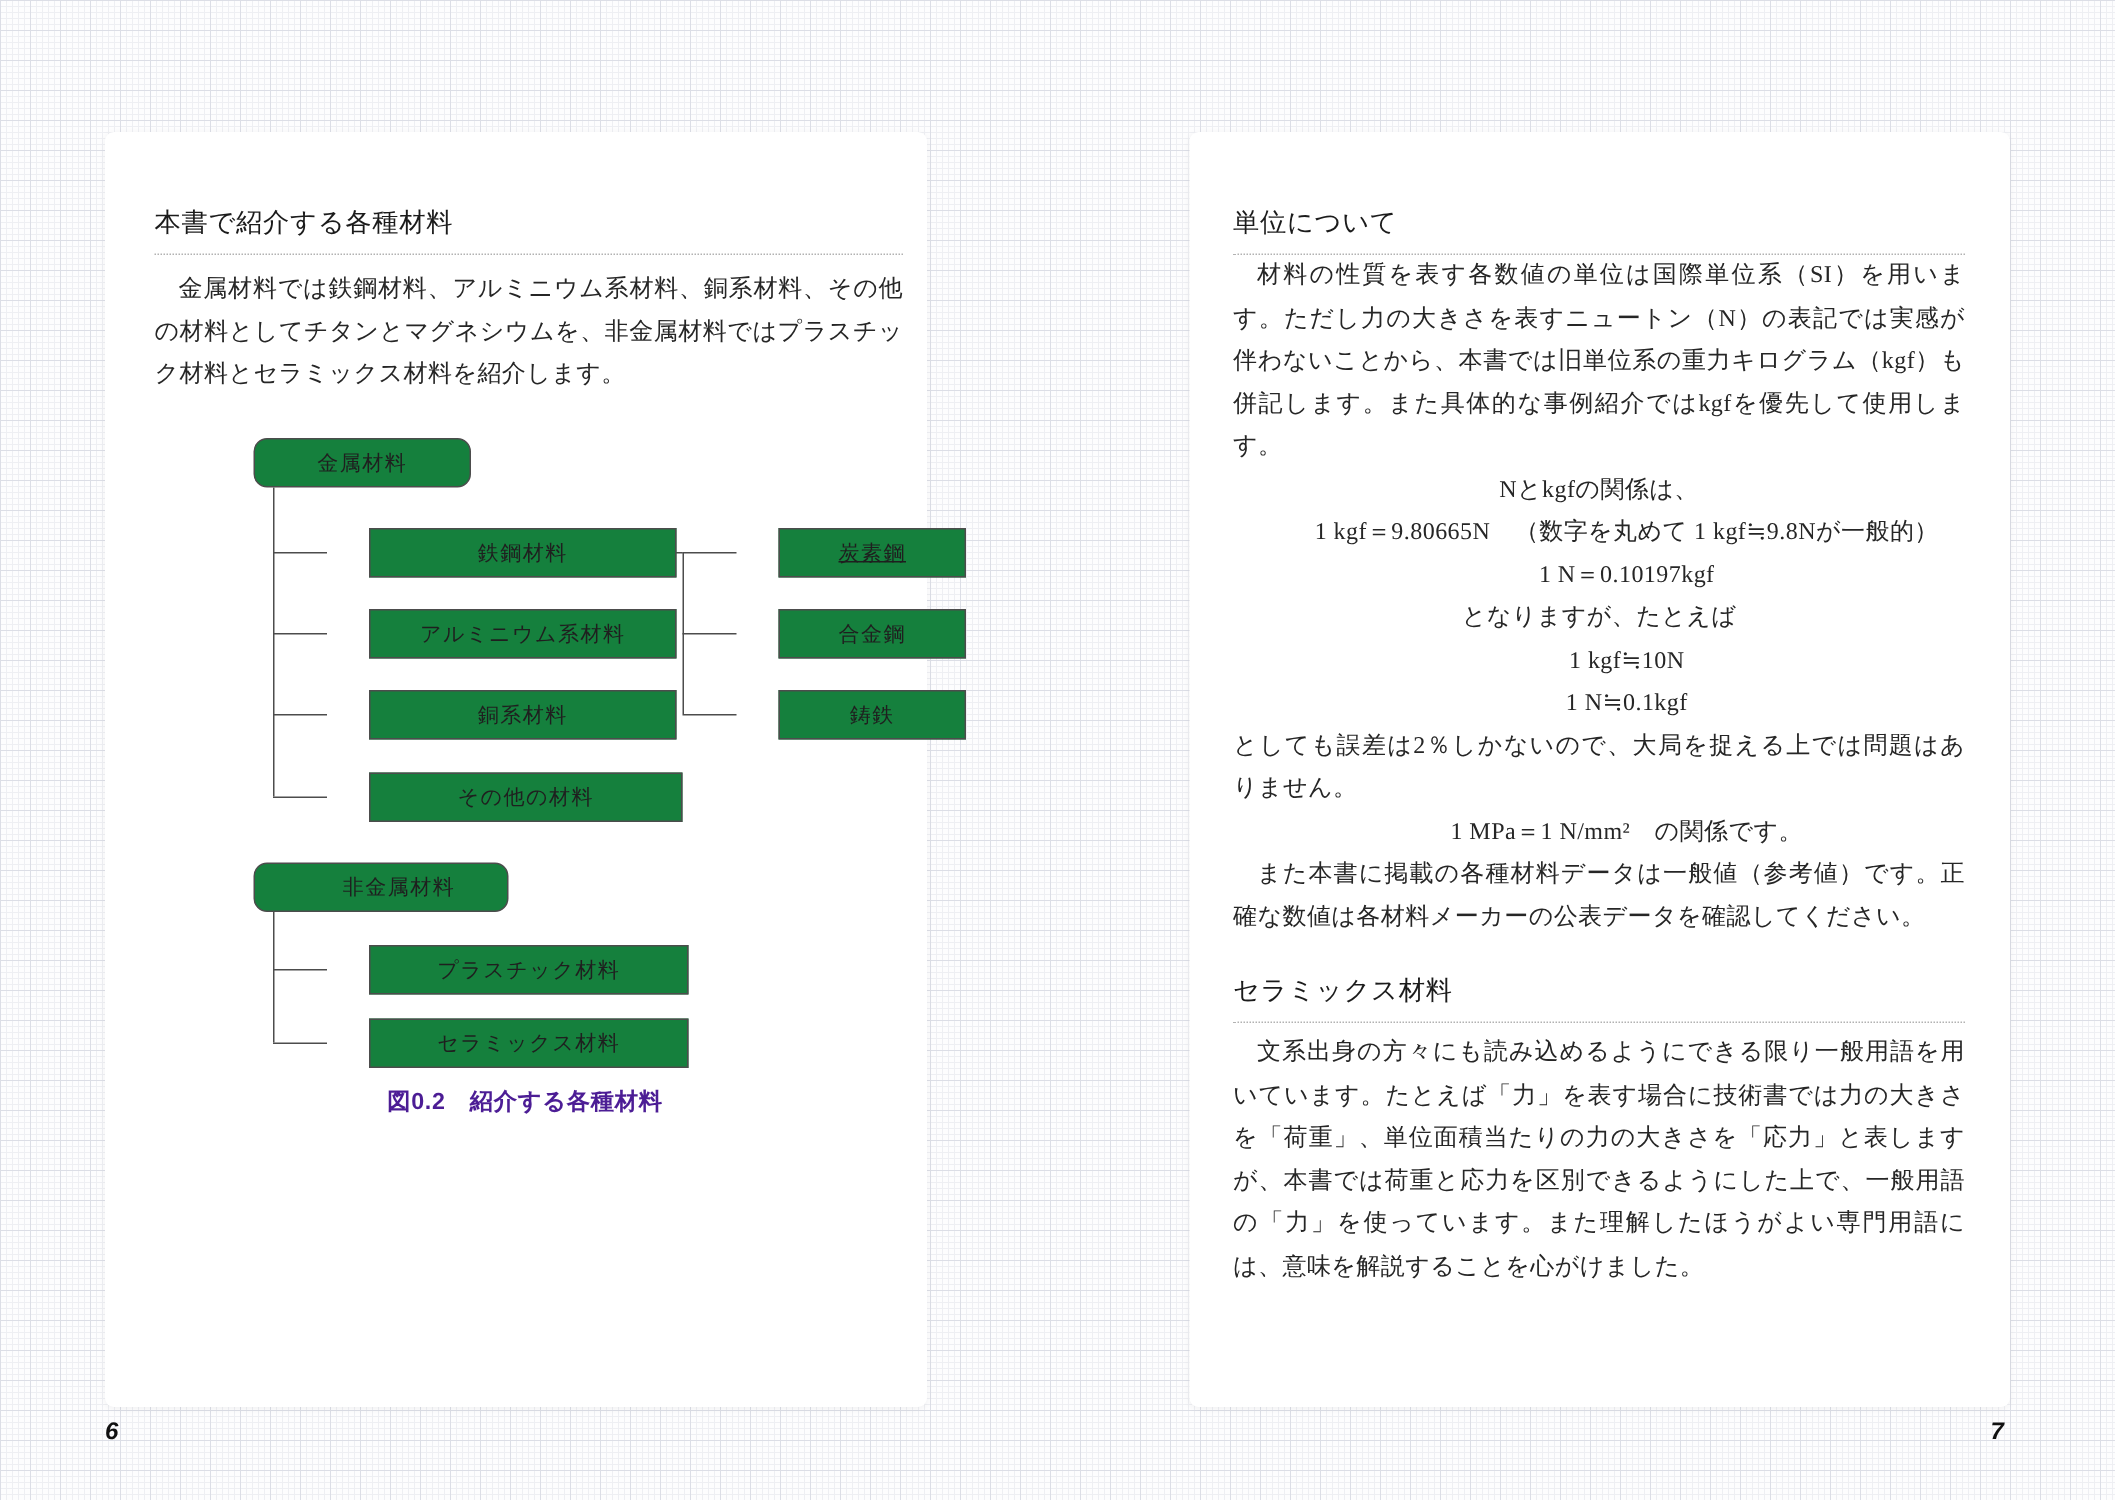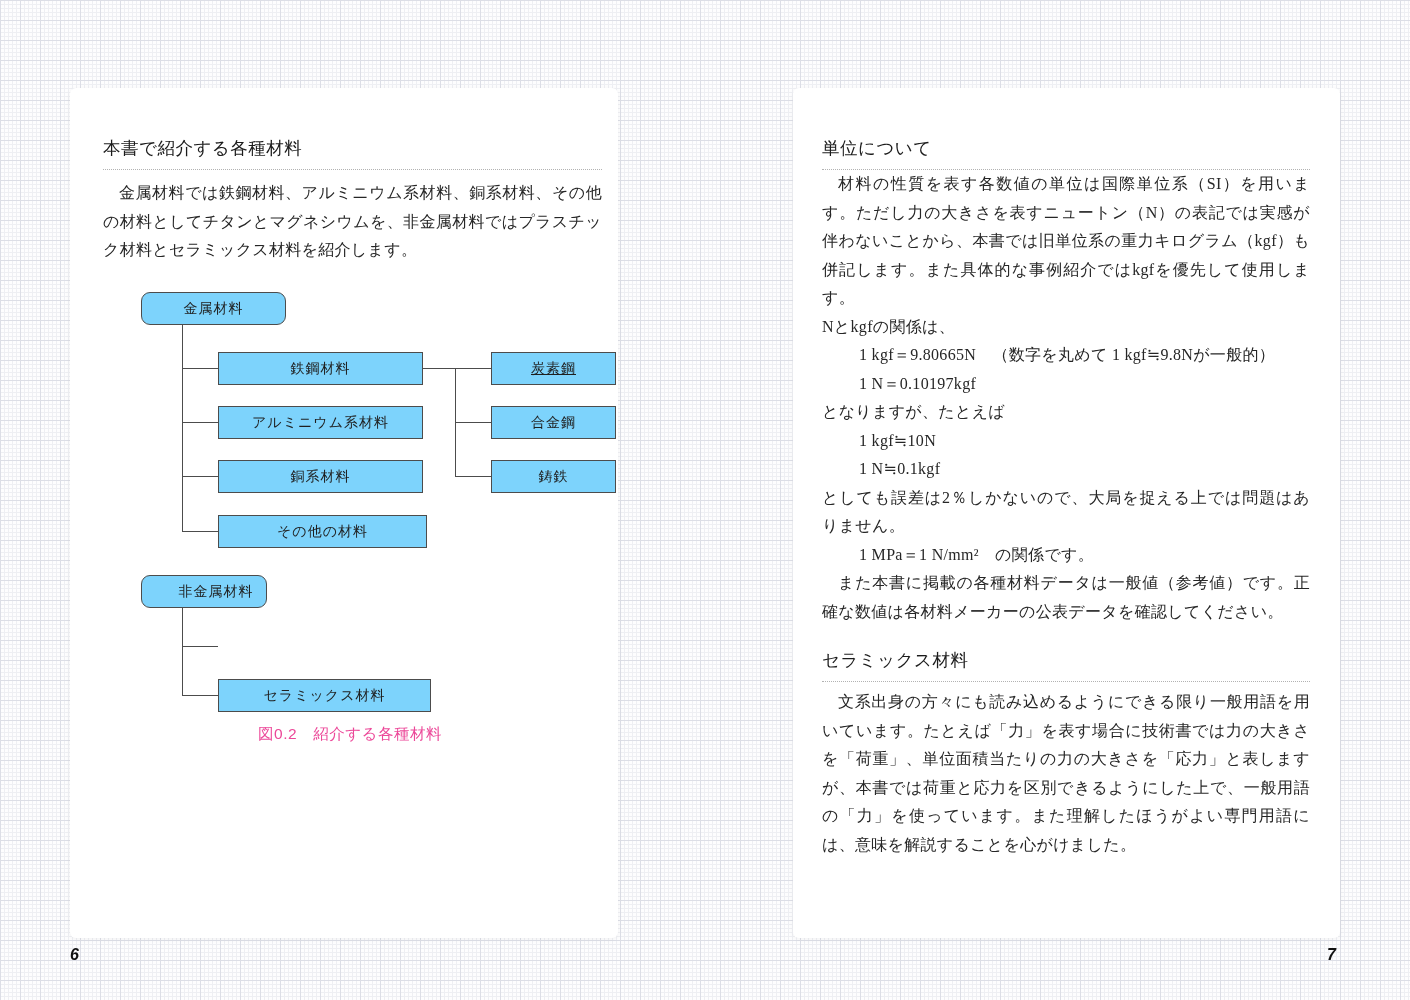--- a/index.html
+++ b/index.html
@@ -22,35 +22,35 @@
   .page-left{left:70px;width:548px;padding:47px 16px 0 33px;}
   .page-right{left:793px;width:547px;padding:47px 30px 0 29px;}
   h2.sec{
     margin:0;font-family:"Liberation Sans","DejaVu Sans",sans-serif;
     font-weight:normal;font-size:17.5px;line-height:26px;color:#1b1b1b;
     letter-spacing:.5px;border-bottom:1px dotted #b2b2b2;padding-bottom:8px;
   }
   .para{margin:0;font-size:16px;line-height:28.5px;color:#262626;
     text-align:justify;letter-spacing:.3px;}
   .indent{text-indent:1em;}
-  .tline{font-size:16px;line-height:28.5px;color:#262626;letter-spacing:.3px;}
+  .tline{font-size:16px;line-height:28.5px;color:#262626;letter-spacing:.3px;text-align:center;}
   .formula{padding-left:37px;}
   .mt{margin-top:0;}
   h2.sec2{margin-top:21px;}
   .para.after-h{margin-top:6px;}
   
   .diagram{position:absolute;left:33px;top:204px;width:515px;height:470px;
     font-family:"Liberation Sans","DejaVu Sans",sans-serif;}
   .dbox{position:absolute;box-sizing:border-box;border:1px solid #4c4c4c;
-    background:#7dd3fc;display:flex;align-items:center;justify-content:center;
-    font-size:14px;color:#1f1f1f;letter-spacing:1px;height:33px;}
+    background:#15803d;display:flex;align-items:center;justify-content:center;
+    font-size:14px;color:#1f1f1f;letter-spacing:1px;height:33px;margin-left:28px;}
   .rounded{border-radius:9px;}
   .dline{position:absolute;background:#4c4c4c;}
   .dcaption{position:absolute;left:97px;top:432px;width:300px;text-align:center;
-    font-weight:normal;font-size:15.5px;color:#ec4899;letter-spacing:.5px;}
+    font-weight:bold;font-size:15.5px;color:#4c1d95;letter-spacing:.5px;}
   .page-num{
     position:absolute;top:946px;font-family:"Liberation Sans","DejaVu Sans",sans-serif;
     font-weight:bold;font-style:italic;font-size:16px;color:#111;
   }
   .pn-left{left:70px;}
   .pn-right{left:1327px;}
 </style>
 </head>
 <body>
 
@@ -76,21 +76,22 @@
 
     <div class="dbox rounded" style="left:38px;top:0;width:145px;">金属材料</div>
     <div class="dbox" style="left:115px;top:114px;width:205px;">アルミニウム系材料</div>
     <div class="dbox" style="left:115px;top:60px;width:205px;">鉄鋼材料</div>
     <div class="dbox" style="left:115px;top:168px;width:205px;">銅系材料</div>
     <div class="dbox" style="left:115px;top:223px;width:209px;">その他の材料</div>
     <div class="dbox" style="left:388px;top:60px;width:125px;text-decoration:underline;">炭素鋼</div>
     <div class="dbox" style="left:388px;top:114px;width:125px;">合金鋼</div>
     <div class="dbox" style="left:388px;top:168px;width:125px;">鋳鉄</div>
 
-    <div class="dbox rounded" style="left:38px;top:283px;width:126px;padding-left:24px;">非金属材料</div>
+    <div class="dbox rounded" style="left:38px;top:283px;width:170px;padding-left:24px;">非金属材料</div>
+    <div class="dbox" style="left:115px;top:338px;width:213px;">プラスチック材料</div>
     <div class="dbox" style="left:115px;top:387px;width:213px;">セラミックス材料</div>
 
     <div class="dcaption">図0.2　紹介する各種材料</div>
   </div>
 </div>
 
 <div class="page page-right">
   <h2 class="sec">単位について</h2>
   <p class="para indent mt">材料の性質を表す各数値の単位は国際単位系（SI）を用います。ただし力の大きさを表すニュートン（N）の表記では実感が伴わないことから、本書では旧単位系の重力キログラム（kgf）も併記します。また具体的な事例紹介ではkgfを優先して使用します。</p>
   <div class="tline">Nとkgfの関係は、</div>

